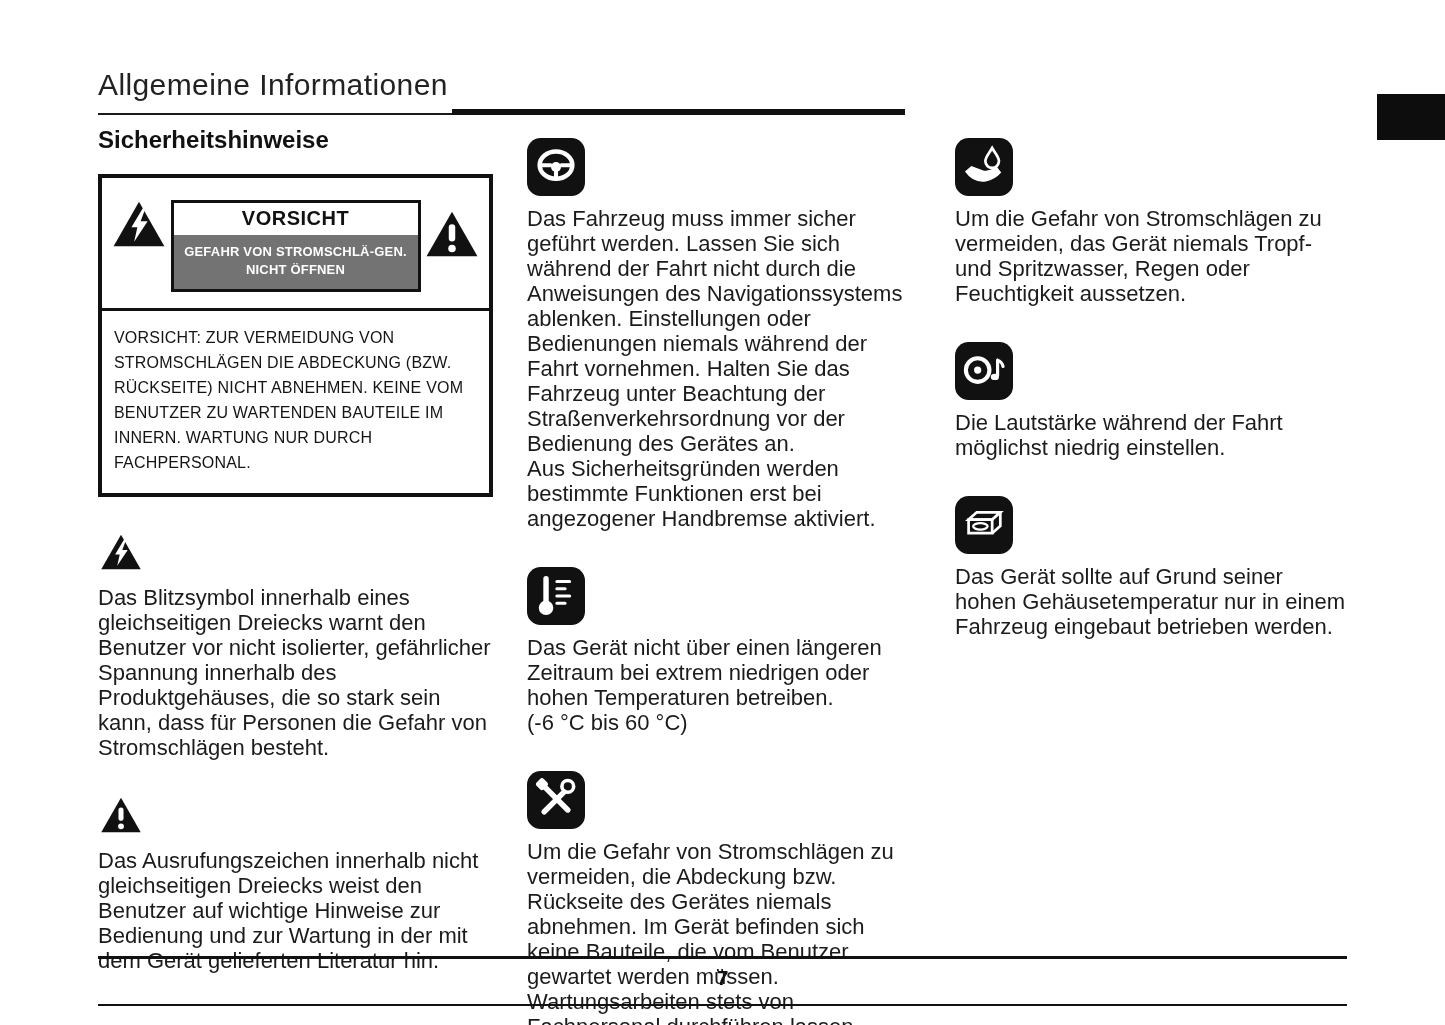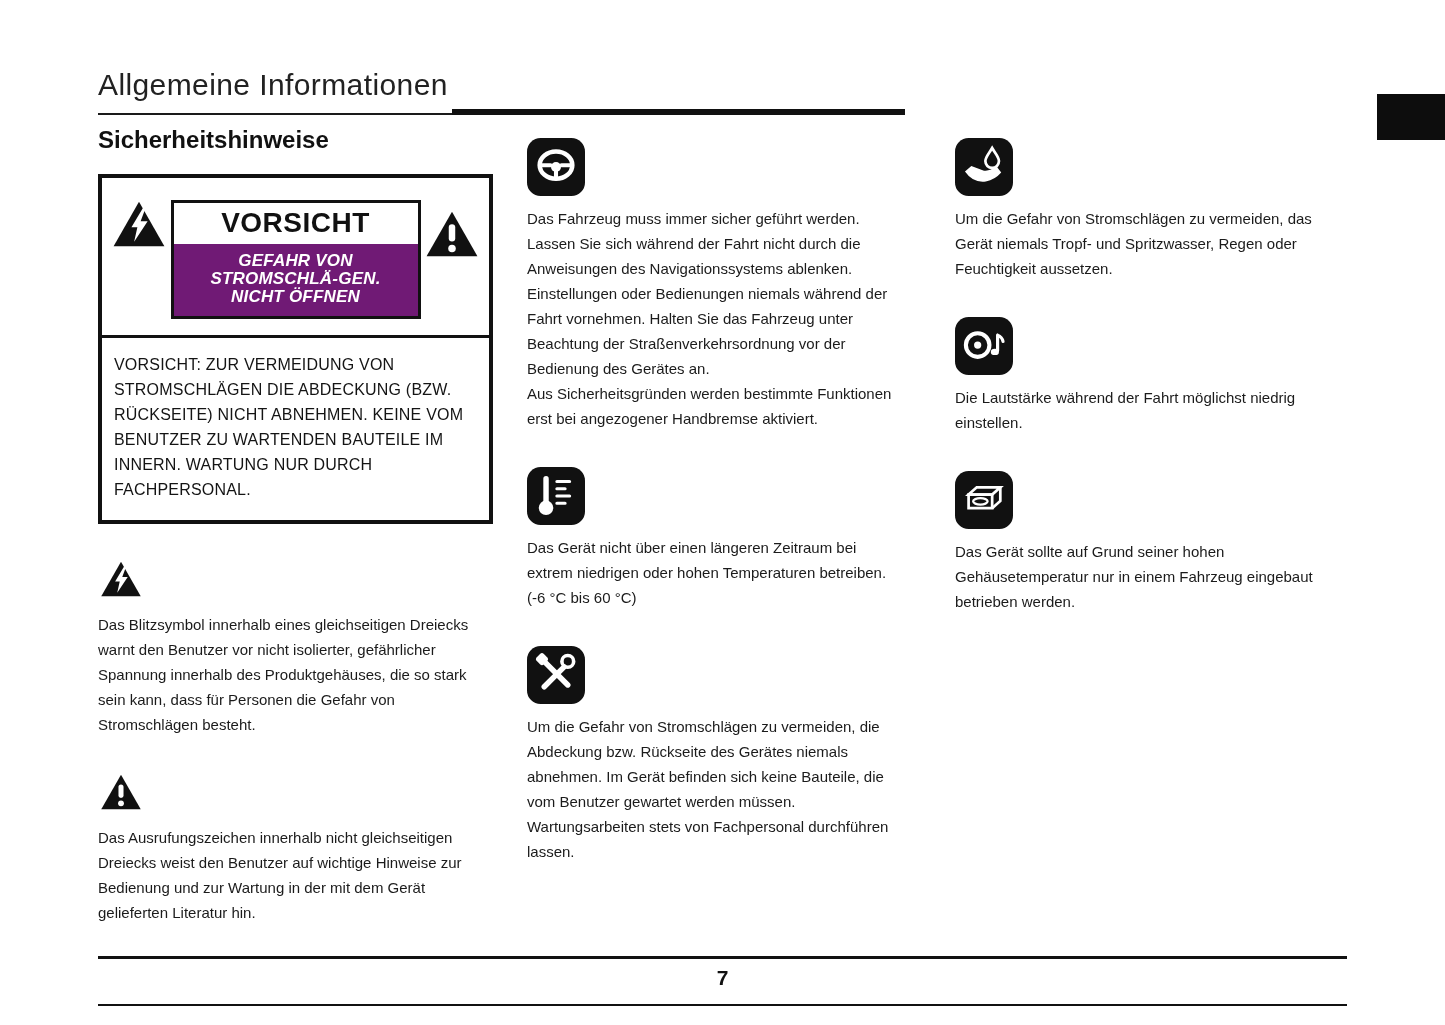--- a/index.html
+++ b/index.html
@@ -15,36 +15,36 @@
   .chapter-tab{position:absolute;left:1377px;top:94px;width:68px;height:46px;background:#0d0d0d;}
 
   
   .col{position:absolute;top:138px;}
   .col-left{left:98px;width:395px;top:126px;}
   .col-mid{left:527px;width:378px;}
   .col-right{left:955px;width:392px;}
 
   h2.section-title{margin:0 0 20px 0;font-size:24px;font-weight:bold;color:#111;}
 
-  p.body-text{margin:0;font-size:15px;line-height:25px;color:#1b1b1b;}
+  p.body-text{margin:0;font-size:22px;line-height:25px;color:#1b1b1b;}
   .follow{margin-top:9px;}
   .tight{margin-top:1px;}
 
   
   .warning-box{border:4px solid #111;background:#fff;}
   .wb-top{display:flex;align-items:flex-start;justify-content:space-between;
           padding:22px 10px 16px 10px;border-bottom:3px solid #111;}
   .tri{width:54px;height:48px;flex:0 0 auto;}
   .tri svg{width:100%;height:100%;display:block;}
   .tri-right{margin-top:10px;}
   .wb-center{width:244px;border:3px solid #111;}
-  .wb-vorsicht{background:#fff;text-align:center;font-size:28px;font-weight:bold;
+  .wb-vorsicht{background:#fff;text-align:center;font-size:20px;font-weight:bold;
                letter-spacing:0.5px;padding:4px 0 5px 0;color:#111;}
-  .wb-band{background:#701a75;color:#fff;font-weight:bold;font-size:17px;line-height:18px;
-           text-align:center;padding:8px 8px 10px 8px;letter-spacing:0.2px;font-style:italic;}
+  .wb-band{background:#737373;color:#fff;font-weight:bold;font-size:13px;line-height:18px;
+           text-align:center;padding:8px 8px 10px 8px;letter-spacing:0.2px;}
   .wb-body{padding:14px 14px 18px 12px;font-size:16px;line-height:25px;color:#141414;
            letter-spacing:0.2px;}
 
   
   .sym{display:block;width:42px;height:38px;margin:36px 0 14px 2px;}
   .sym svg{width:100%;height:100%;display:block;}
 
   
   .item{margin-bottom:36px;}
   .icon-badge{display:block;width:58px;height:58px;margin:0 0 10px 0;}

